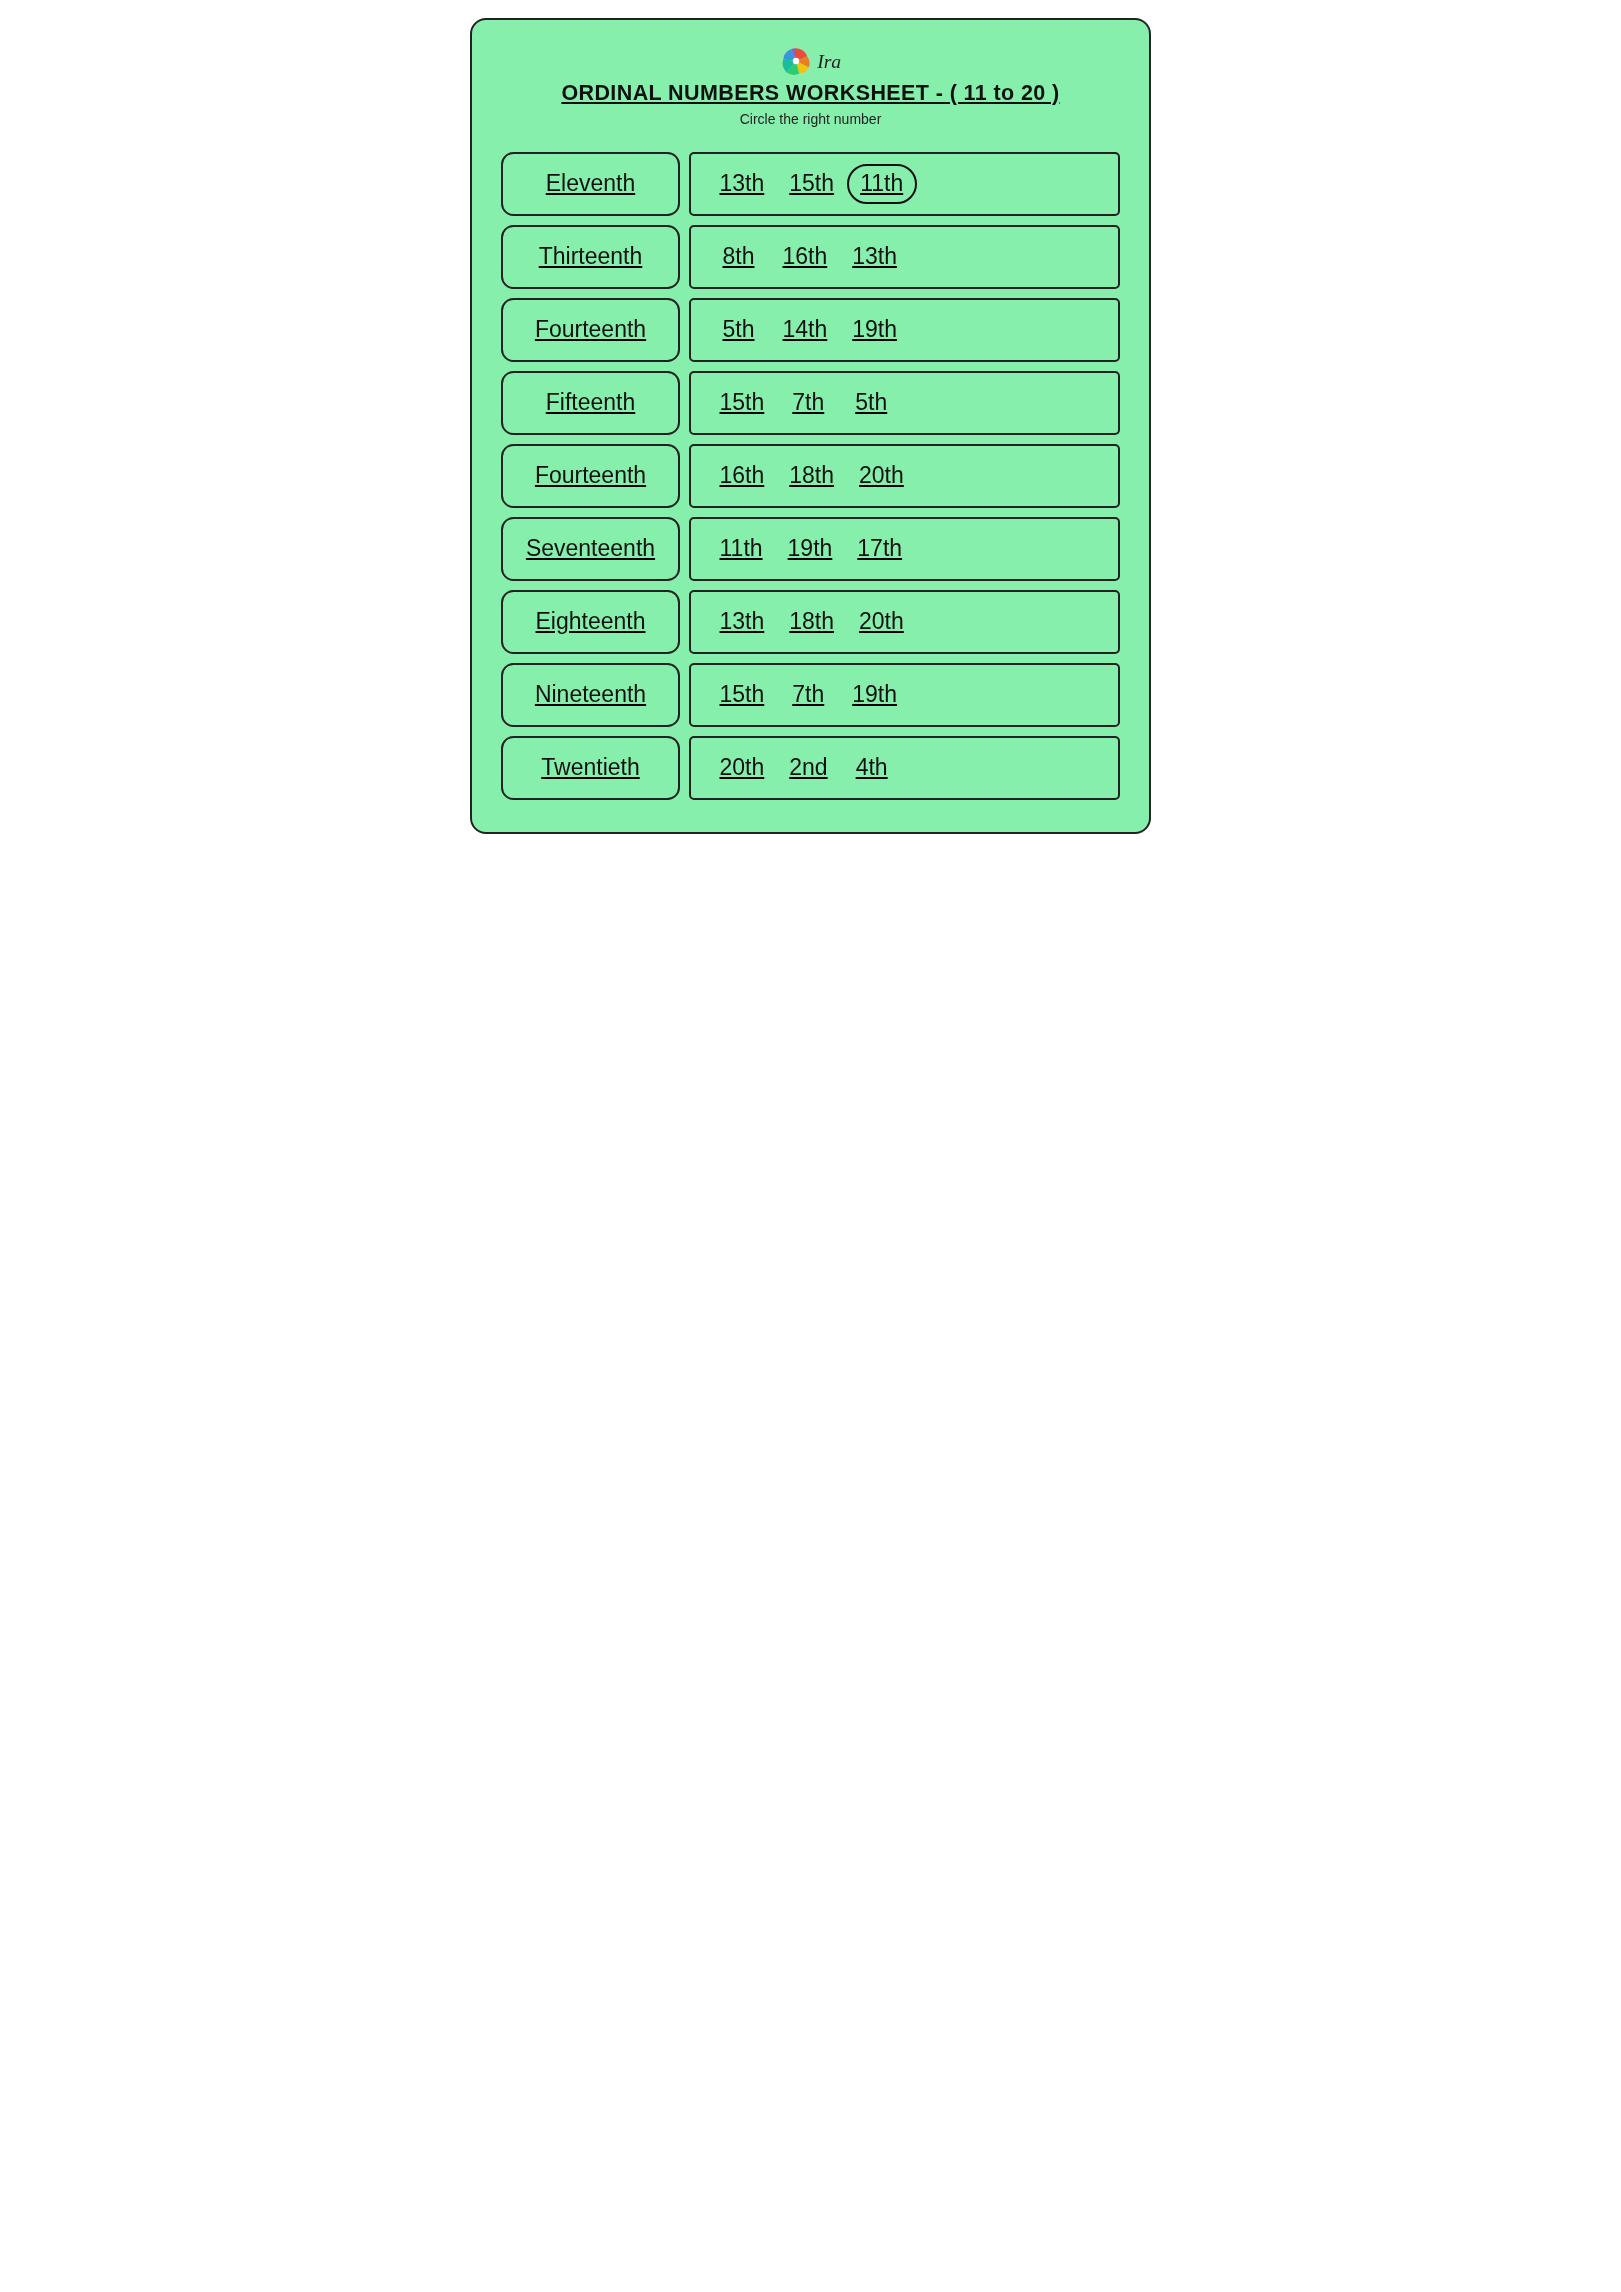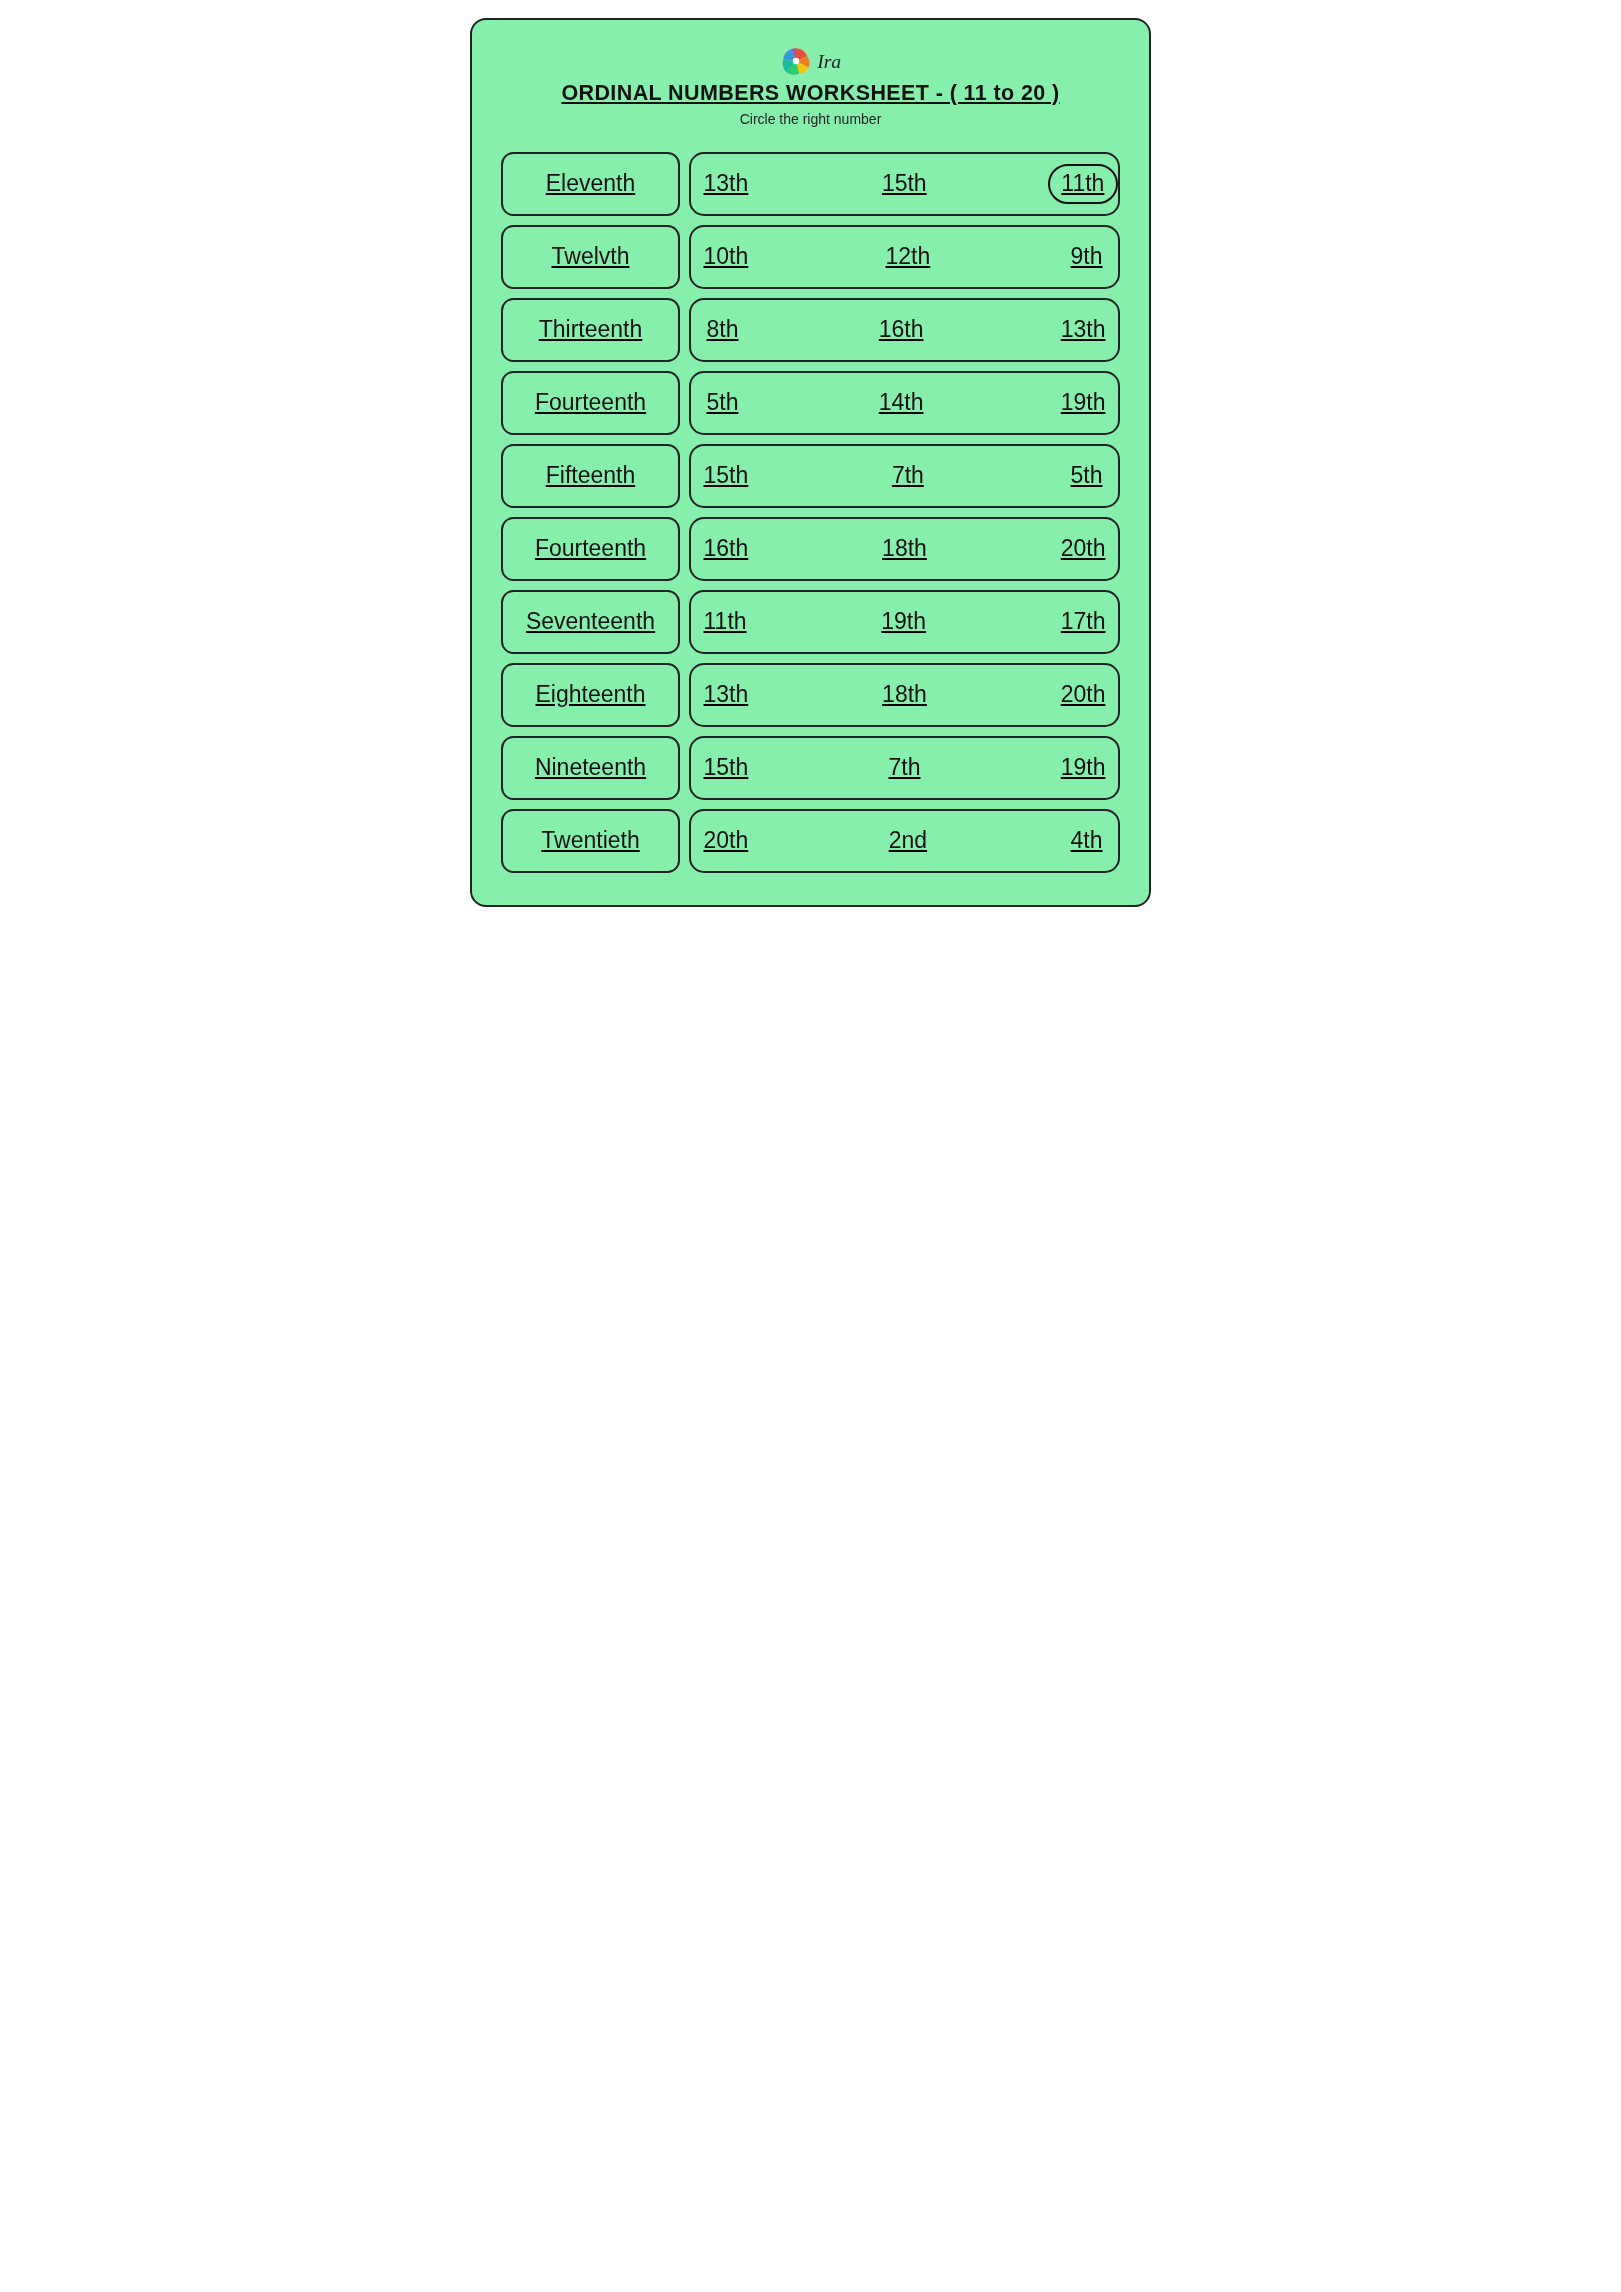--- a/index.html
+++ b/index.html
@@ -87,25 +87,25 @@
       font-size: 23px;
       font-weight: 500;
       color: #111;
       flex-shrink: 0;
     }
 
     .options-cell {
       flex: 1;
       min-height: 64px;
       border: 2.2px solid #222;
-      border-radius: 15px;
-      display: flex;
-      align-items: center;
-      justify-content: space-between;
-      padding: 0 0;
+      border-radius: 5px;
+      display: flex;
+      align-items: center;
+      justify-content: flex-start;
+      padding: 0 16px;
     }
 
     .option {
       font-size: 23px;
       font-weight: 500;
       color: #111;
       padding: 5.4px 12.5px;
       border-radius: 50%;
       display: flex;
       align-items: center;
@@ -146,28 +146,20 @@
   <div class="worksheet-grid">
   <div class="row">
         <div class="label-cell">Eleventh</div>
         <div class="options-cell">
           <div class="option">13th</div>
           <div class="option">15th</div>
           <div class="option circled">11th</div>
         </div>
       </div>
       <div class="row">
-        <div class="label-cell">Twelvth</div>
-        <div class="options-cell">
-          <div class="option">10th</div>
-          <div class="option">12th</div>
-          <div class="option">9th</div>
-        </div>
-      </div>
-      <div class="row">
         <div class="label-cell">Thirteenth</div>
         <div class="options-cell">
           <div class="option">8th</div>
           <div class="option">16th</div>
           <div class="option">13th</div>
         </div>
       </div>
       <div class="row">
         <div class="label-cell">Fourteenth</div>
         <div class="options-cell">

